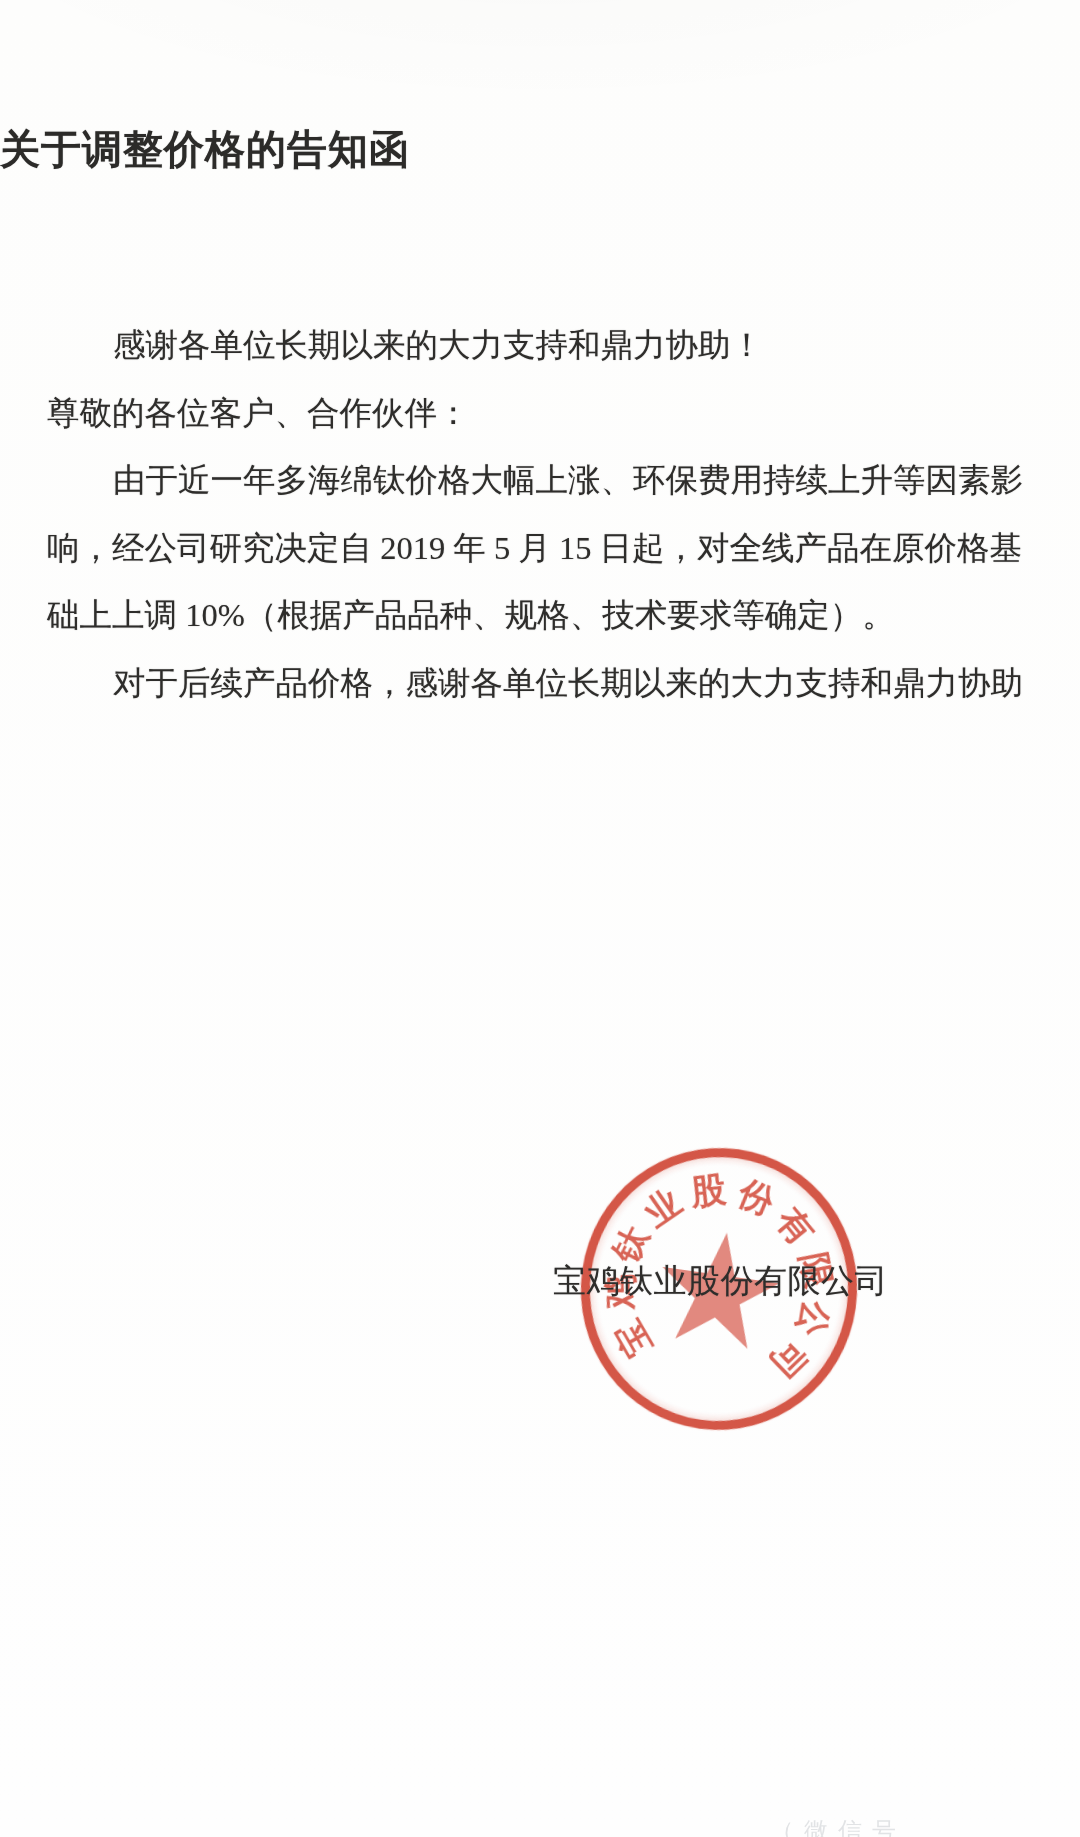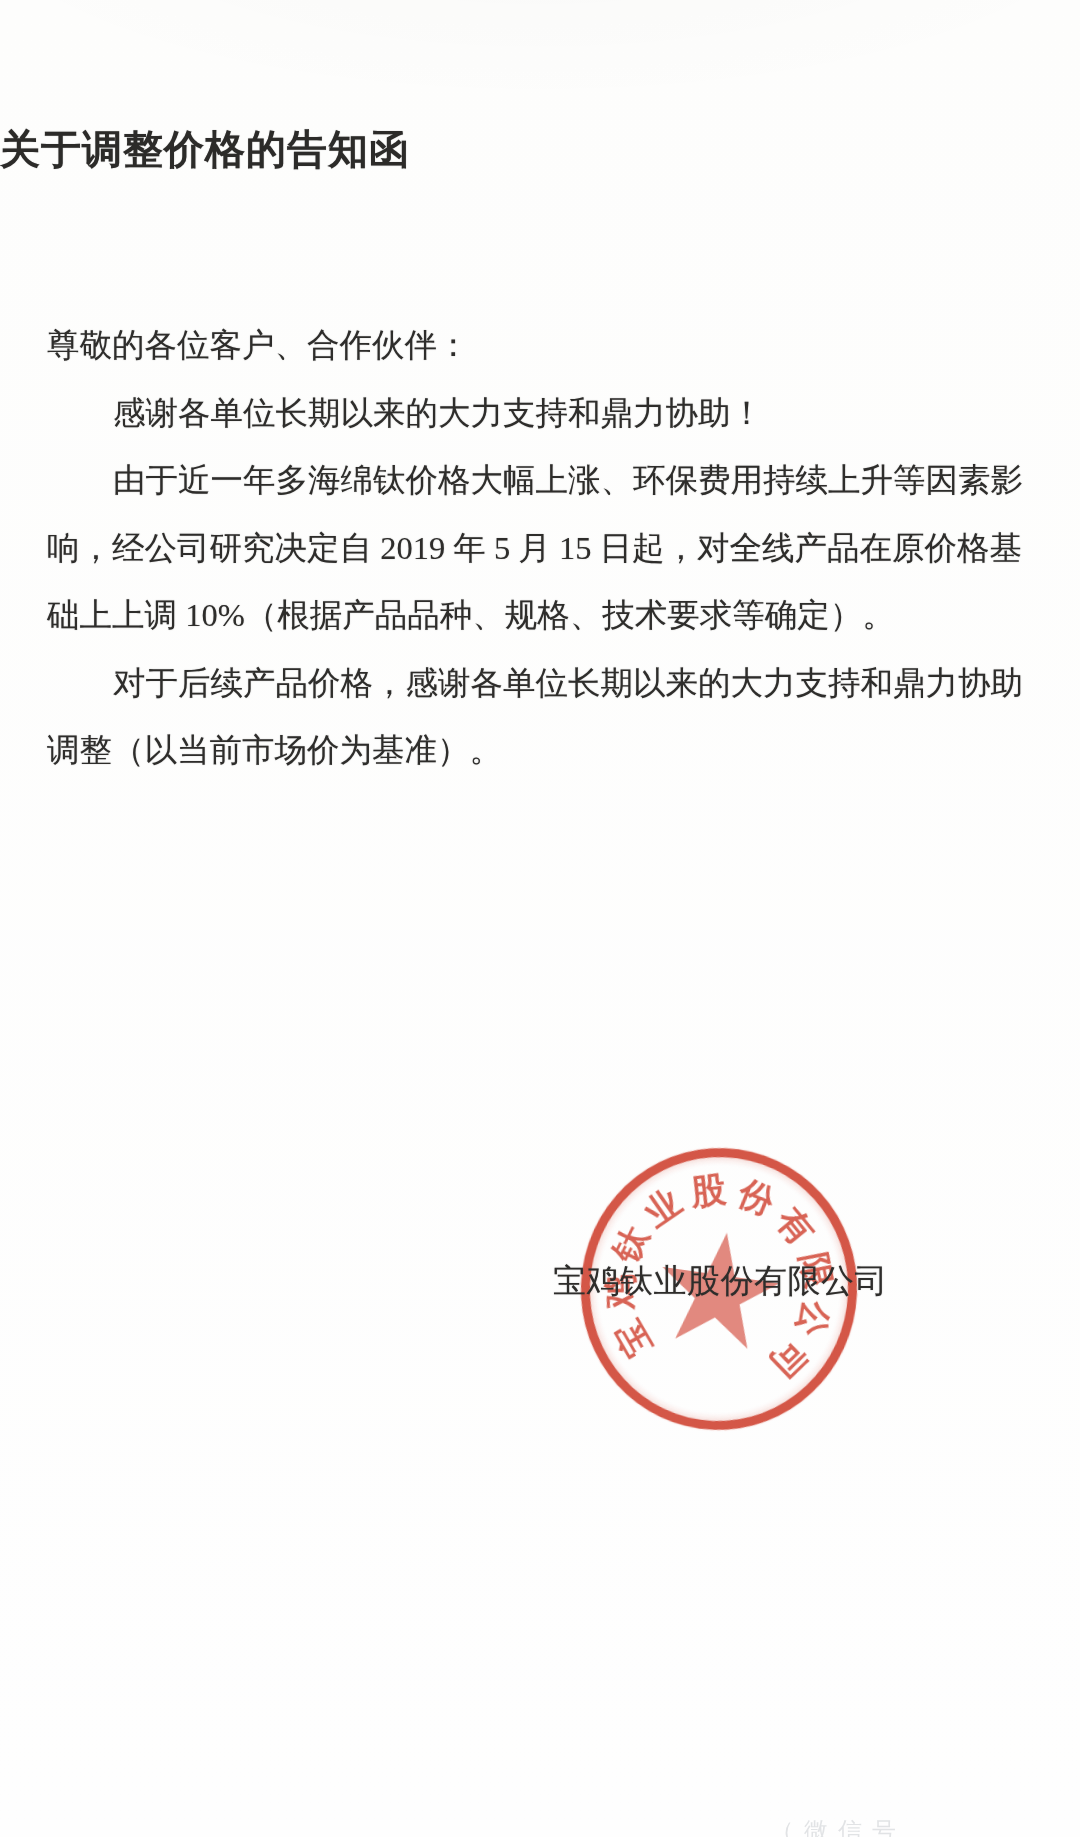--- a/index.html
+++ b/index.html
@@ -89,27 +89,26 @@
   }
 </style>
 </head>
 <body>
 
 <div class="page">
 
   <div class="title">关于调整价格的告知函</div>
 
   <div class="letter-body" id="body-lines">
+      <div class="line indent">感谢各单位长期以来的大力支持和鼎力协助！</div>
       <div class="line">尊敬的各位客户、合作伙伴：</div>
-      <div class="line indent">感谢各单位长期以来的大力支持和鼎力协助！</div>
       <div class="line indent">由于近一年多海绵钛价格大幅上涨、环保费用持续上升等因素影</div>
       <div class="line">响，经公司研究决定自 2019 年 5 月 15 日起，对全线产品在原价格基</div>
       <div class="line">础上上调 10%（根据产品品种、规格、技术要求等确定）。</div>
       <div class="line indent">对于后续产品价格，感谢各单位长期以来的大力支持和鼎力协助</div>
-      <div class="line">调整（以当前市场价为基准）。</div>
     </div>
 
   <div class="seal" id="seal" style="--seal-color: #cf3a28;">
     <div class="seal-ring"></div>
     <svg class="seal-star" viewBox="0 0 100 100" xmlns="http://www.w3.org/2000/svg">
       <polygon points="50,2 61.8,38.2 100,38.2 69.1,60.6 80.9,96.8 50,74.4 19.1,96.8 30.9,60.6 0,38.2 38.2,38.2" fill="#cf3a28" fill-opacity="0.78"></polygon>
     </svg>
     <div id="seal-chars">
         <span class="seal-char" style="transform: rotate(-128deg) translateY(-98px);">宝</span>
         <span class="seal-char" style="transform: rotate(-99.5556deg) translateY(-98px);">鸡</span>

